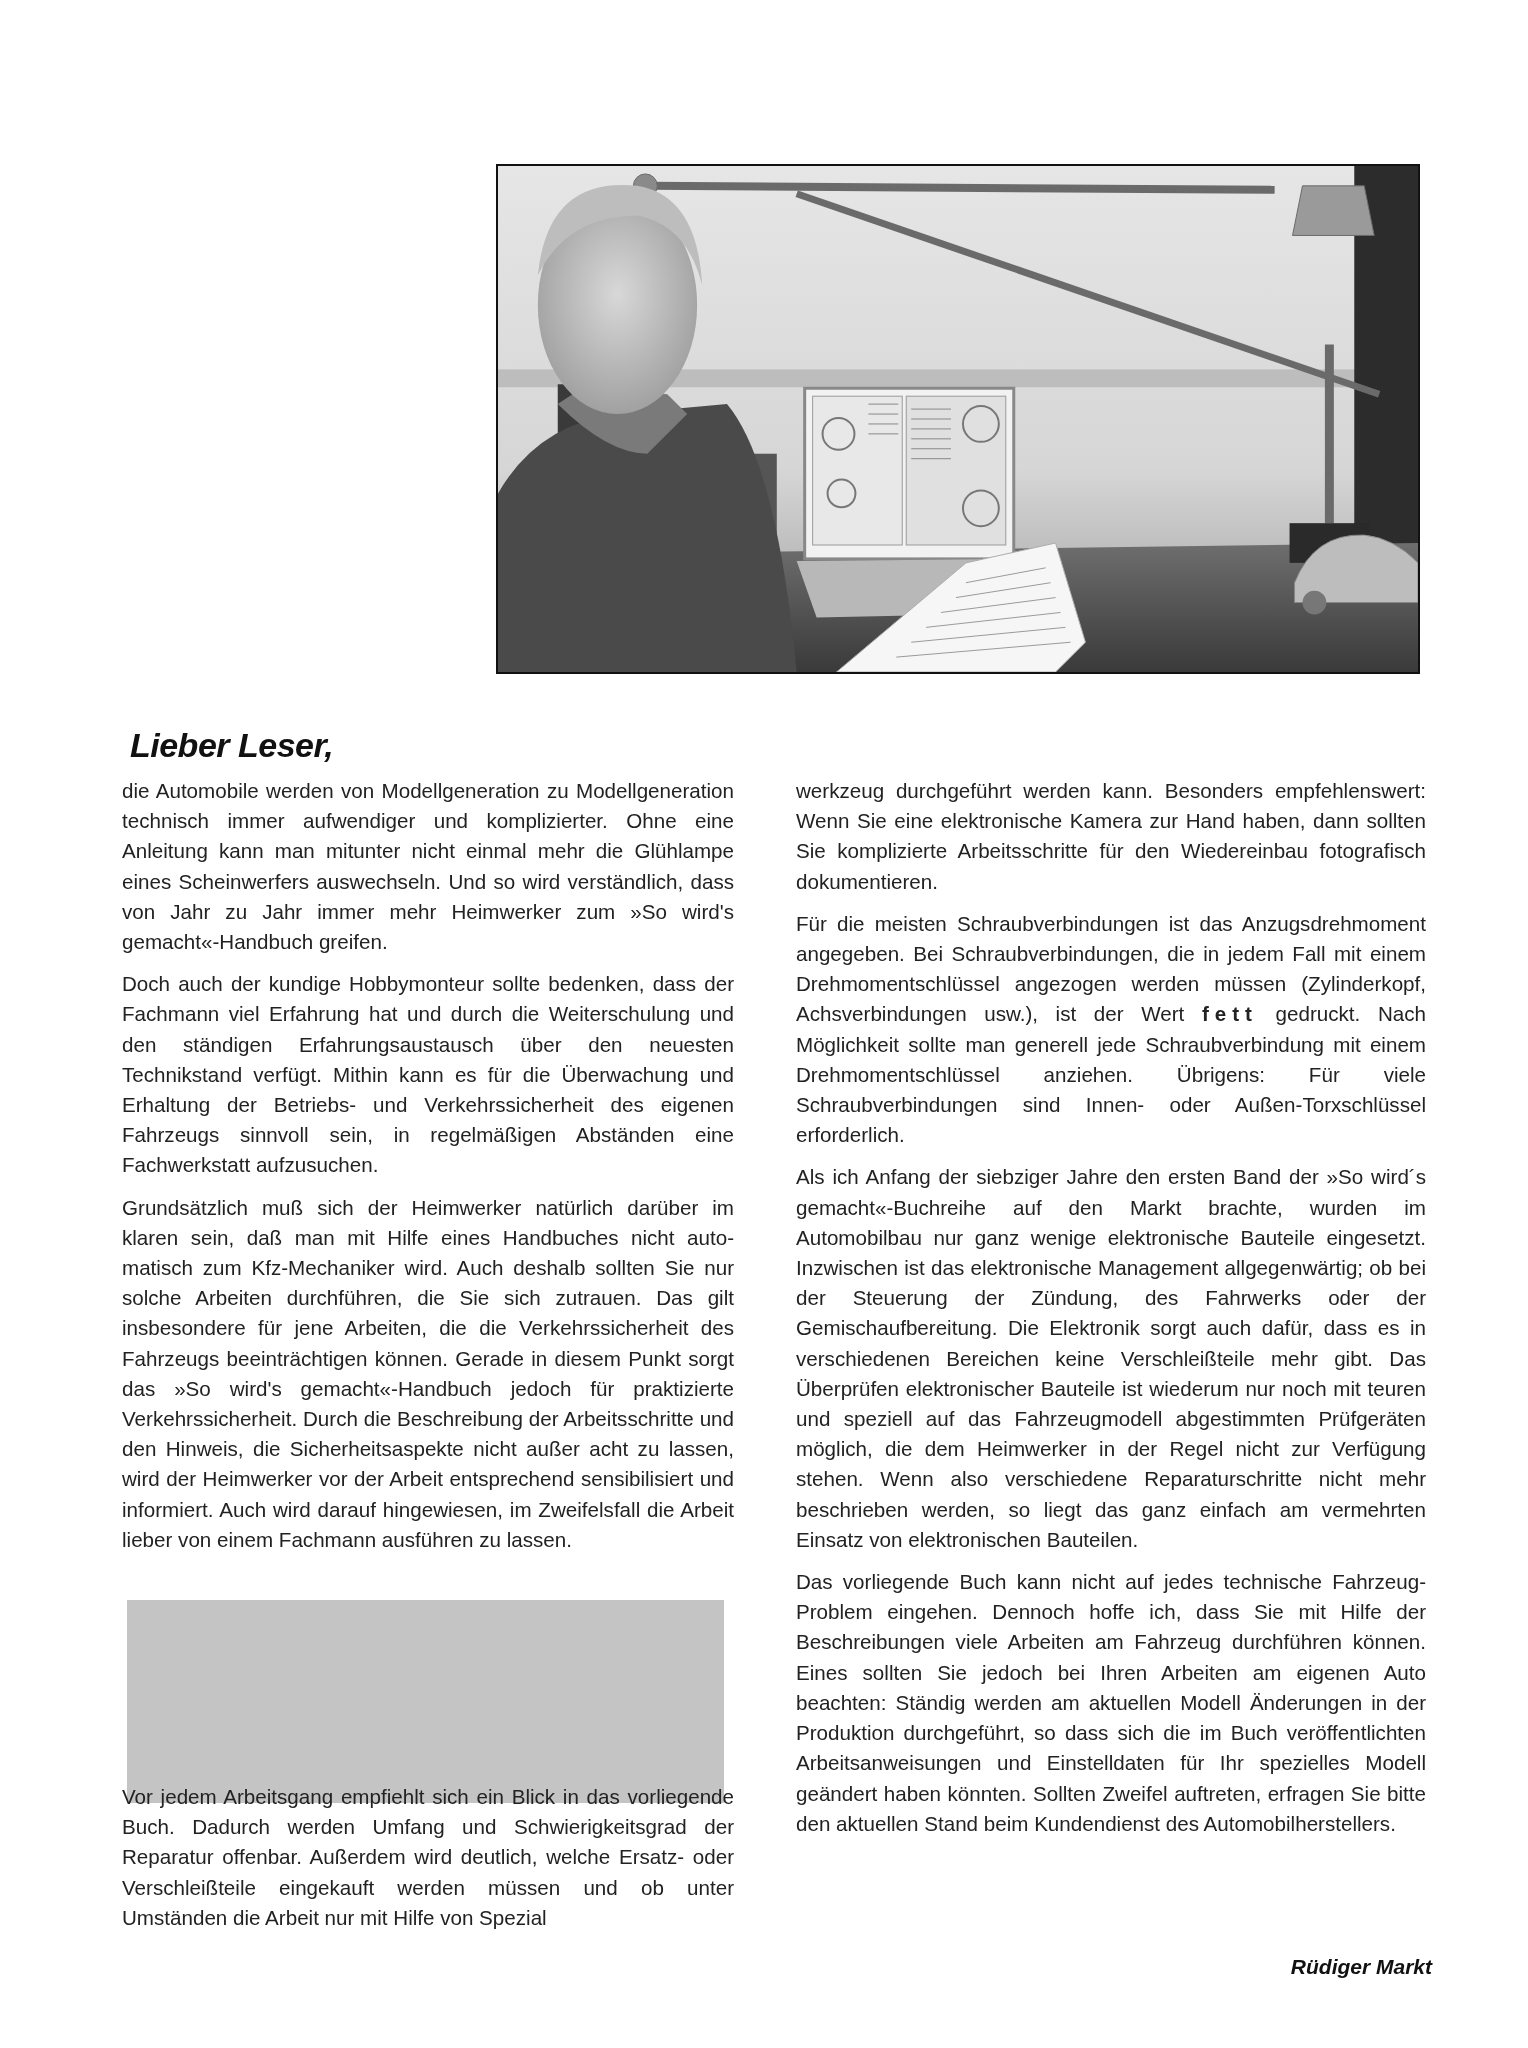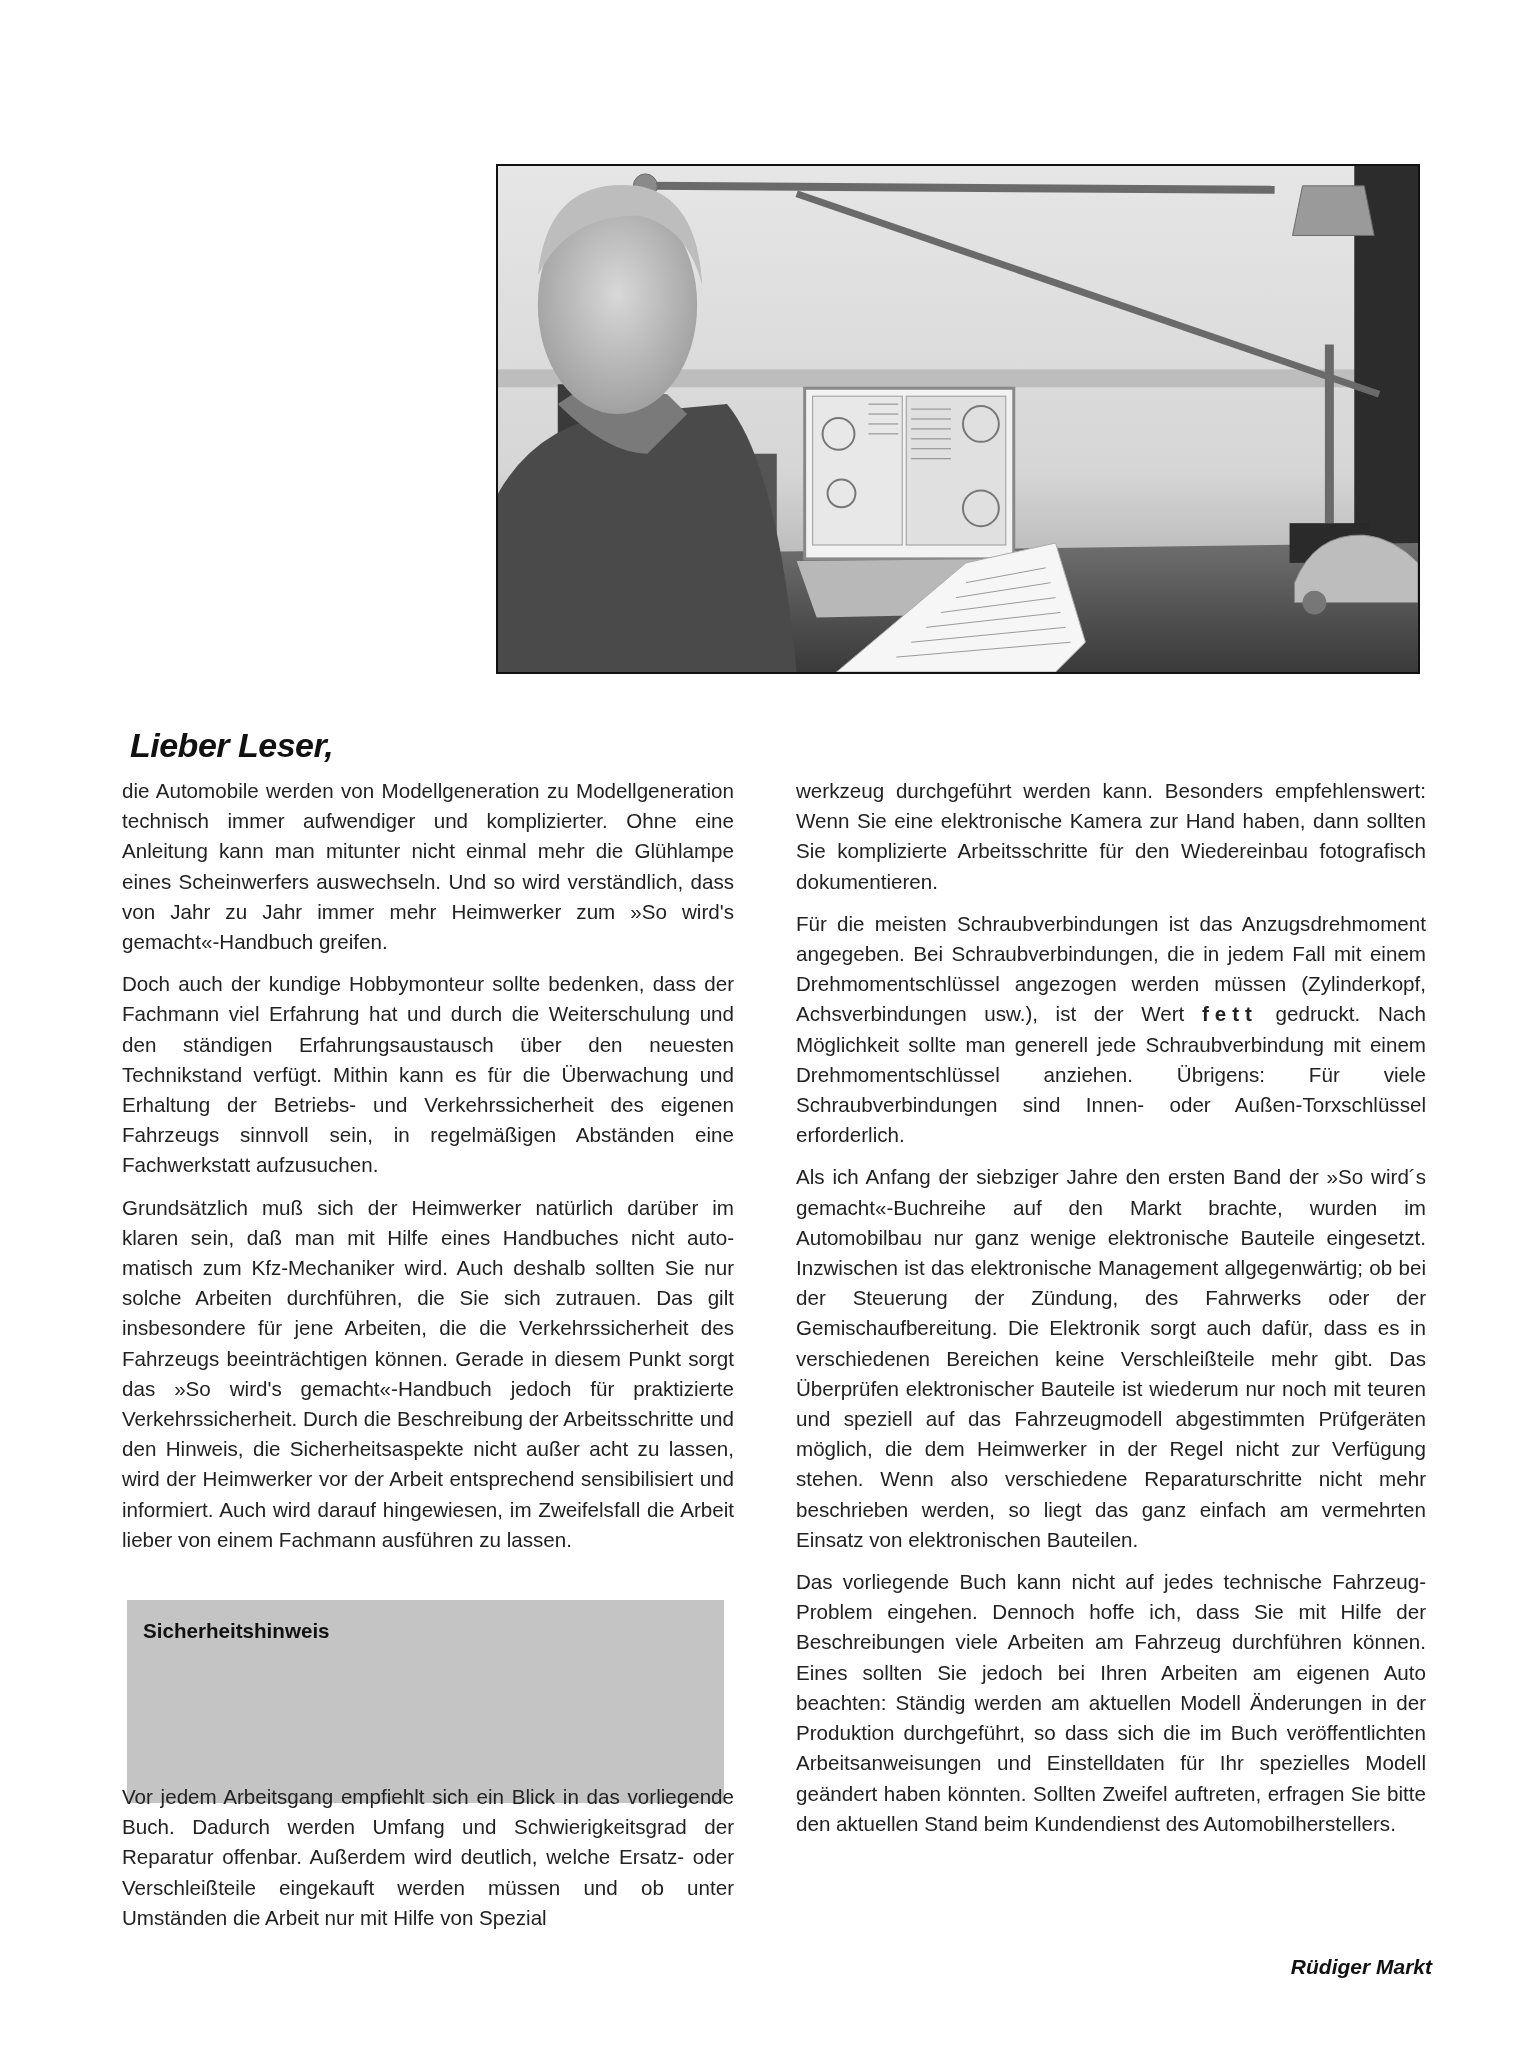--- a/index.html
+++ b/index.html
@@ -125,21 +125,20 @@
 
 <h1 class="greeting">Lieber Leser,</h1>
 
 <div class="col left">
   <p>die Automobile werden von Modellgeneration zu Modellge­neration technisch immer aufwendiger und komplizierter. Ohne eine Anleitung kann man mitunter nicht einmal mehr die Glühlampe eines Scheinwerfers auswechseln. Und so wird verständlich, dass von Jahr zu Jahr immer mehr Heim­werker zum »So wird's gemacht«-Handbuch greifen.</p>
   <p>Doch auch der kundige Hobbymonteur sollte bedenken, dass der Fachmann viel Erfahrung hat und durch die Weiterschu­lung und den ständigen Erfahrungsaustausch über den neu­esten Technikstand verfügt. Mithin kann es für die Überwa­chung und Erhaltung der Betriebs- und Verkehrssicherheit des eigenen Fahrzeugs sinnvoll sein, in regelmäßigen Ab­ständen eine Fachwerkstatt aufzusuchen.</p>
   <p>Grundsätzlich muß sich der Heimwerker natürlich darüber im klaren sein, daß man mit Hilfe eines Handbuches nicht auto­matisch zum Kfz-Mechaniker wird. Auch deshalb sollten Sie nur solche Arbeiten durchführen, die Sie sich zutrauen. Das gilt insbesondere für jene Arbeiten, die die Verkehrssicher­heit des Fahrzeugs beeinträchtigen können. Gerade in die­sem Punkt sorgt das »So wird's gemacht«-Handbuch jedoch für praktizierte Verkehrssicherheit. Durch die Beschreibung der Arbeitsschritte und den Hinweis, die Sicherheitsaspekte nicht außer acht zu lassen, wird der Heimwerker vor der Ar­beit entsprechend sensibilisiert und informiert. Auch wird dar­auf hingewiesen, im Zweifelsfall die Arbeit lieber von einem Fachmann ausführen zu lassen.</p>
 </div>
 
 <div class="note">
-  <p class="note-title">Sicherheitshinweis</p>
 </div>
 
 <div class="col left lower">
   <p>Vor jedem Arbeitsgang empfiehlt sich ein Blick in das vorlie­gende Buch. Dadurch werden Umfang und Schwierigkeits­grad der Reparatur offenbar. Außerdem wird deutlich, wel­che Ersatz- oder Verschleißteile eingekauft werden müssen und ob unter Umständen die Arbeit nur mit Hilfe von Spezial­</p>
 </div>
 
 <div class="col right">
   <p>werkzeug durchgeführt werden kann. Besonders empfeh­lenswert: Wenn Sie eine elektronische Kamera zur Hand ha­ben, dann sollten Sie komplizierte Arbeitsschritte für den Wiedereinbau fotografisch dokumentieren.</p>
   <p><span>Für die meisten Schraubverbindungen ist das Anzugs­drehmoment angegeben. Bei Schraubverbindungen, die in jedem Fall mit einem Drehmomentschlüssel angezogen wer­den müssen (Zylinderkopf, Achsverbindungen usw.), ist der Wert </span><span class="fett">fett</span><span> gedruckt. Nach Möglichkeit sollte man generell jede Schraubverbindung mit einem Drehmomentschlüssel anziehen. Übrigens: Für viele Schraubverbindungen sind In­nen- oder Außen-Torxschlüssel erforderlich.</span></p>
   <p>Als ich Anfang der siebziger Jahre den ersten Band der »So wird´s gemacht«-Buchreihe auf den Markt brachte, wurden im Automobilbau nur ganz wenige elektronische Bauteile ein­gesetzt. Inzwischen ist das elektronische Management allge­genwärtig; ob bei der Steuerung der Zündung, des Fahr­werks oder der Gemischaufbereitung. Die Elektronik sorgt auch dafür, dass es in verschiedenen Bereichen keine Ver­schleißteile mehr gibt. Das Überprüfen elektronischer Bautei­le ist wiederum nur noch mit teuren und speziell auf das Fahrzeugmodell abgestimmten Prüfgeräten möglich, die dem Heimwerker in der Regel nicht zur Verfügung stehen. Wenn also verschiedene Reparaturschritte nicht mehr beschrieben werden, so liegt das ganz einfach am vermehrten Einsatz von elektronischen Bauteilen.</p>

